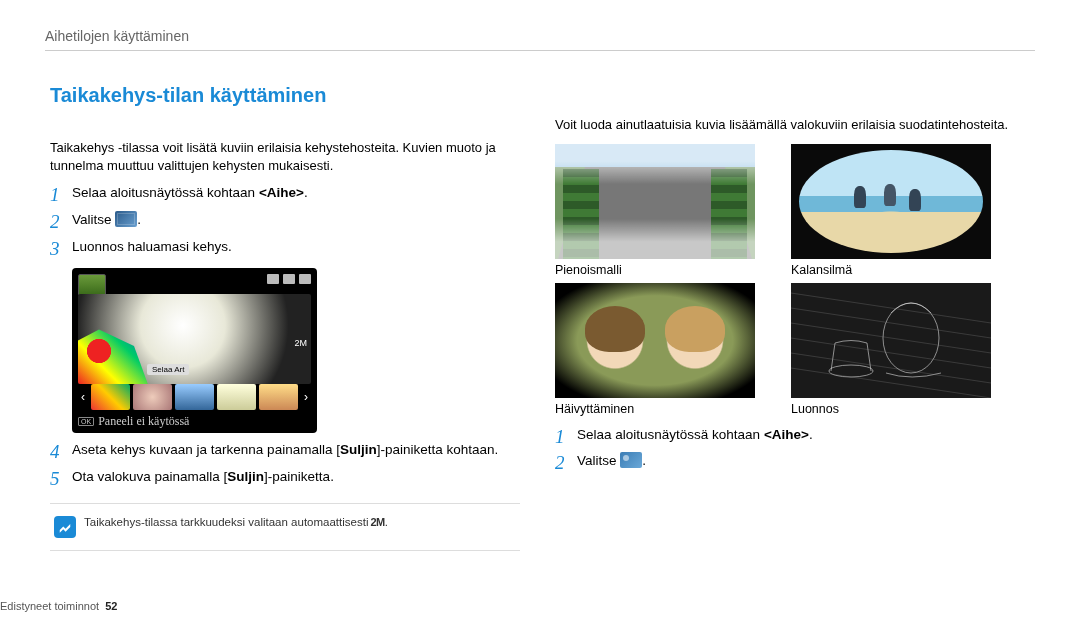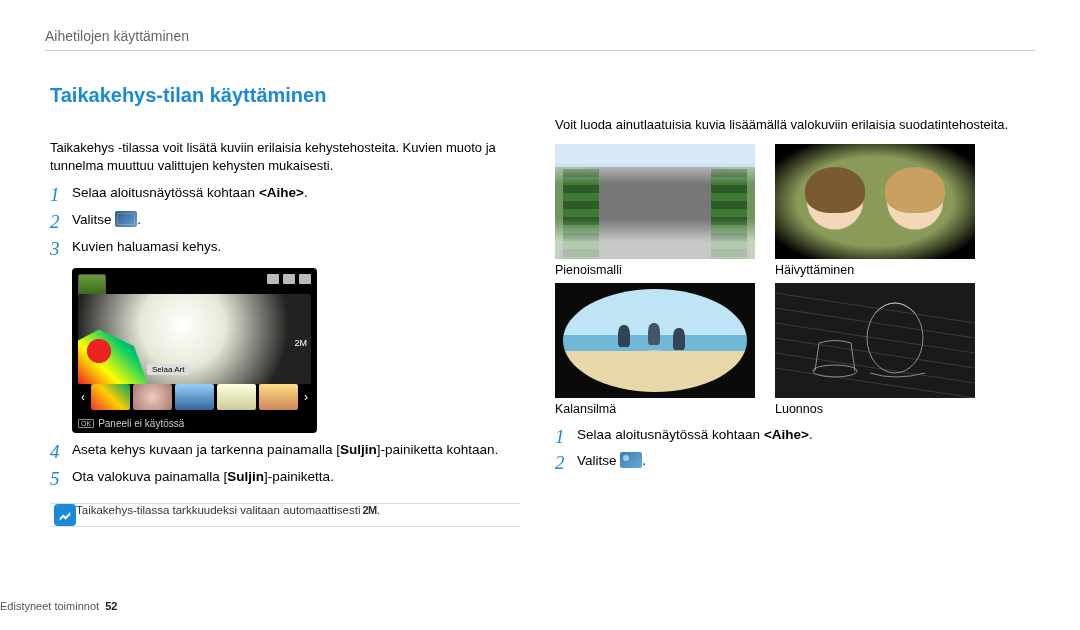--- a/index.html
+++ b/index.html
@@ -128,37 +128,37 @@
   .cs-th { flex:1; height:26px; border-radius:2px; }
   .cs-th1 { background: linear-gradient(45deg,#e33,#fc0,#0a6);}
   .cs-th2 { background: radial-gradient(circle,#ecb,#a77);}
   .cs-th3 { background: linear-gradient(#9cf,#369);}
   .cs-th4 { background: linear-gradient(#ffd,#cc9);}
   .cs-th5 { background: linear-gradient(#fd8,#c85);}
   .cs-bottom {
     position:absolute; left:6px; bottom:4px; display:flex; align-items:center; gap:4px;
   }
   .cs-ok { border:1px solid #888; color:#ccc; font-size:7px; padding:0 2px; border-radius:1px;}
-  .cs-panel { color:#ccc; font-size:10px; }
+  .cs-panel { color:#ccc; font-size:12px;font-family:Liberation Serif, serif; }
   .note {
-    display:flex; align-items:flex-start; gap:0;
+    display:flex; align-items:flex-start; gap:8px;
     border-top:1px solid #ddd; border-bottom:1px solid #ddd;
-    padding:0 4px; margin:12px 0 0 0;
+    padding:12px 4px; margin:12px 0 0 0;
   }
   .note-icon {
     width:22px; height:22px; border-radius:4px;
     background:#1a8ad6; color:#fff; display:flex;
     align-items:center; justify-content:center;
     flex-shrink:0; position:relative;
   }
   .note-icon svg { width:14px; height:14px; }
   .note-text { font-size:11.5px; color:#333; display:flex; align-items:center; flex-wrap:wrap;}
   .note-2m { font-weight:700; font-size:11px; letter-spacing:-0.5px; margin-left:2px;}
   .grid {
-    display:grid; grid-template-columns: 200px 200px; gap: 6px 20px;
+    display:grid; grid-template-columns: 200px 200px; gap: 6px 36px;
     margin: 4px 0 10px 0;
   }
   .cell { }
   .thumb {
     width:200px; height:115px; background:#222; position:relative; overflow:hidden;
   }
   .caption { font-size:12.5px; margin-top:4px; }
   
   .th-mini {
     background: linear-gradient(#9ec9e8 0 20%, #6f9560 20% 100%);
@@ -234,21 +234,21 @@
     </div>
   </div>
   <div class="step">
     <div class="stepnum">2</div>
     <div class="steptext">
       <span>Valitse </span><span class="inline-icon icon-frame"></span><span>.</span>
     </div>
   </div>
   <div class="step">
     <div class="stepnum">3</div>
-    <div class="steptext">Kuvien haluamasi kehys.</div>
+    <div class="steptext">Luonnos haluamasi kehys.</div>
   </div>
 
   <div class="camera-screenshot">
     <div class="cs-preview-thumb"></div>
     <div class="cs-icons-top">
       <div class="cs-ic"></div>
       <div class="cs-ic"></div>
       <div class="cs-ic"></div>
     </div>
     <div class="cs-main">
@@ -302,28 +302,28 @@
   <div class="intro">Voit luoda ainutlaatuisia kuvia lisäämällä valokuviin erilaisia suodatintehosteita.</div>
 
   <div class="grid">
     <div class="cell">
       <div class="thumb th-mini">
           <div class="trees"></div>
         </div>
       <div class="caption">Pienoismalli</div>
     </div>
     <div class="cell">
-      <div class="thumb th-vign"></div>
-      <div class="caption">Häivyttäminen</div>
-    </div>
-    <div class="cell">
       <div class="thumb th-fish">
           <div class="ball"></div>
         </div>
       <div class="caption">Kalansilmä</div>
+    </div>
+    <div class="cell">
+      <div class="thumb th-vign"></div>
+      <div class="caption">Häivyttäminen</div>
     </div>
     <div class="cell">
       <div class="thumb th-sketch">
         <svg viewBox="0 0 200 115">
           <rect width="200" height="115" fill="#1a1a1a"></rect>
           <g stroke="#ddd" stroke-width="0.6" fill="none">
             <ellipse cx="120" cy="55" rx="28" ry="35"></ellipse>
             <path d="M100 30 Q120 10 140 30"></path>
             <path d="M95 90 Q120 98 150 90"></path>
             <ellipse cx="60" cy="88" rx="22" ry="6"></ellipse>

